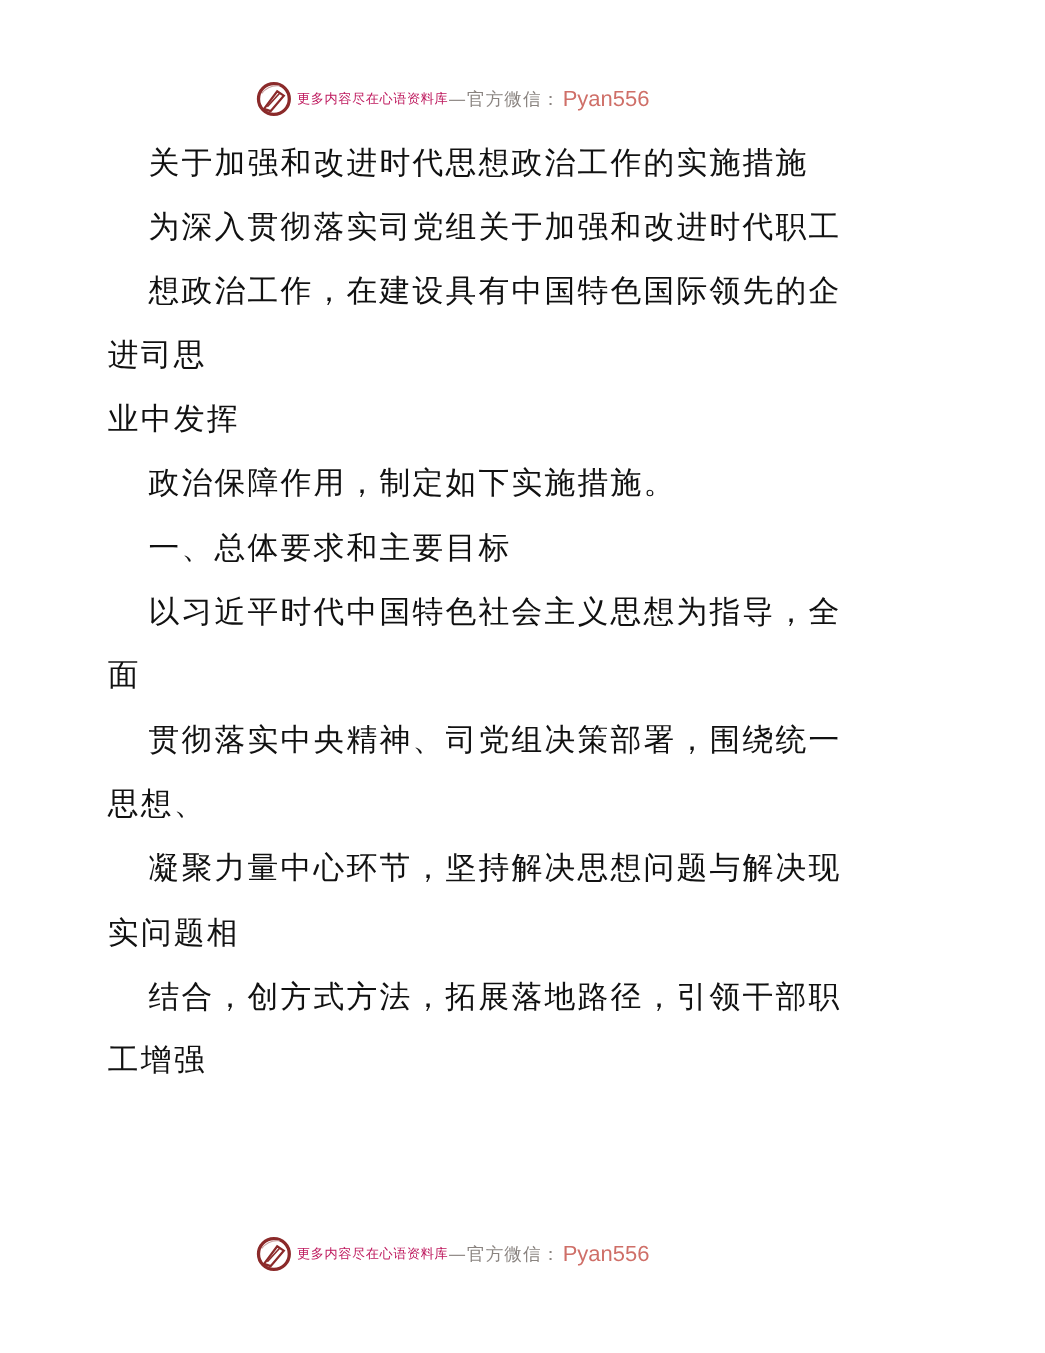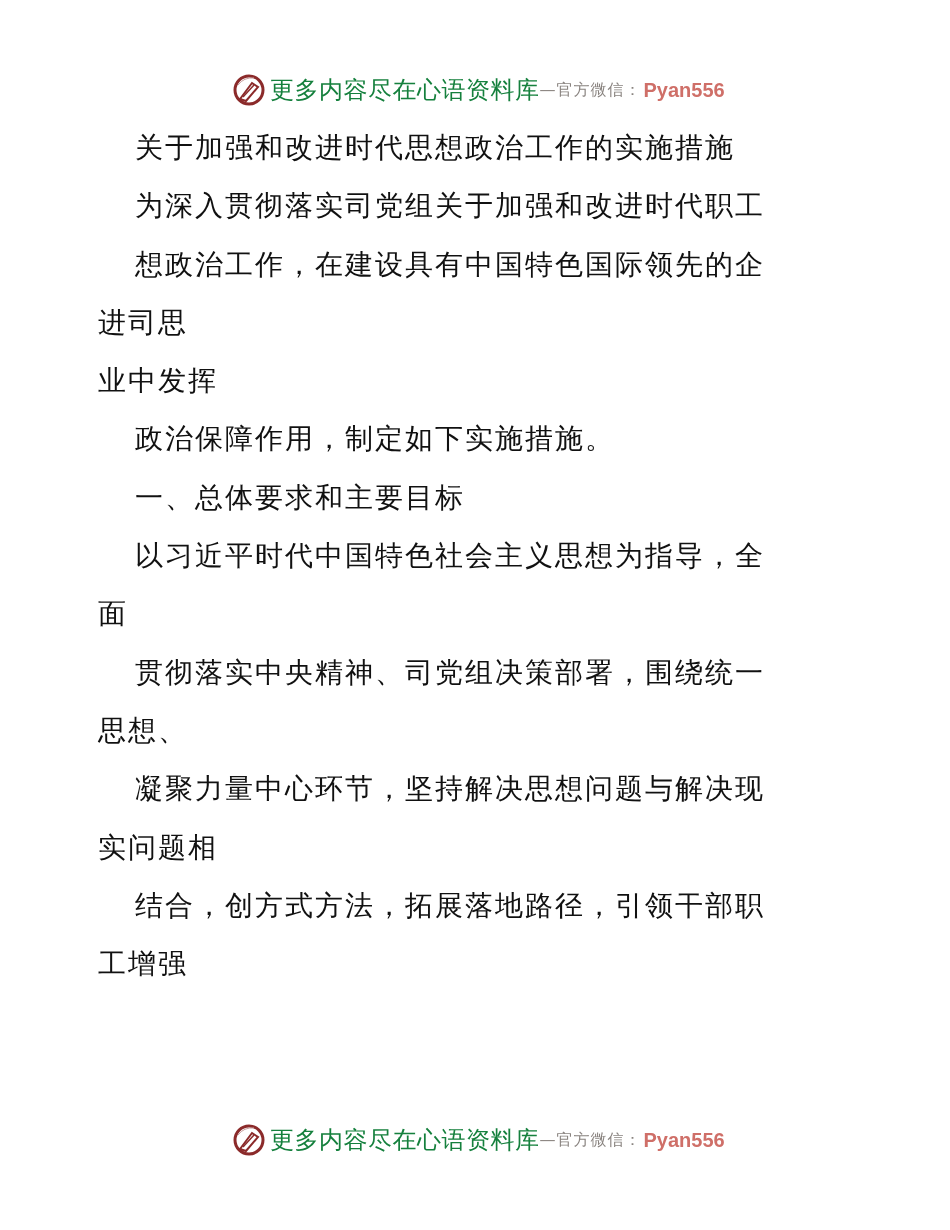--- a/index.html
+++ b/index.html
@@ -25,36 +25,35 @@
     .banner.top { top: 70px; }
     .banner.bottom { top: 1120px; }
     .logo {
       width: 34px;
       height: 34px;
       margin-right: 4px;
       flex: none;
     }
     .banner .site {
       font-family: "DejaVu Serif", "Liberation Serif", serif;
-      font-size: 24px;
-      color: #15803d;
+      font-size: 12px;
+      color: #be185d;
       letter-spacing: 0.5px;
     }
     .banner .sep {
       font-family: "DejaVu Serif", "Liberation Serif", serif;
       font-size: 16px;
       color: #8a8480;
       letter-spacing: 1px;
     }
     .banner .wx {
       font-family: "Liberation Sans", "DejaVu Sans", sans-serif;
       font-size: 20px;
       color: #cf6f68;
       margin-left: 2px;
-      font-weight: bold;
     }
     .doc {
       position: absolute;
       left: 98px;
       top: 119px;
       width: 760px;
     }
     .line {
       height: 58.3px;
       line-height: 58.3px;

